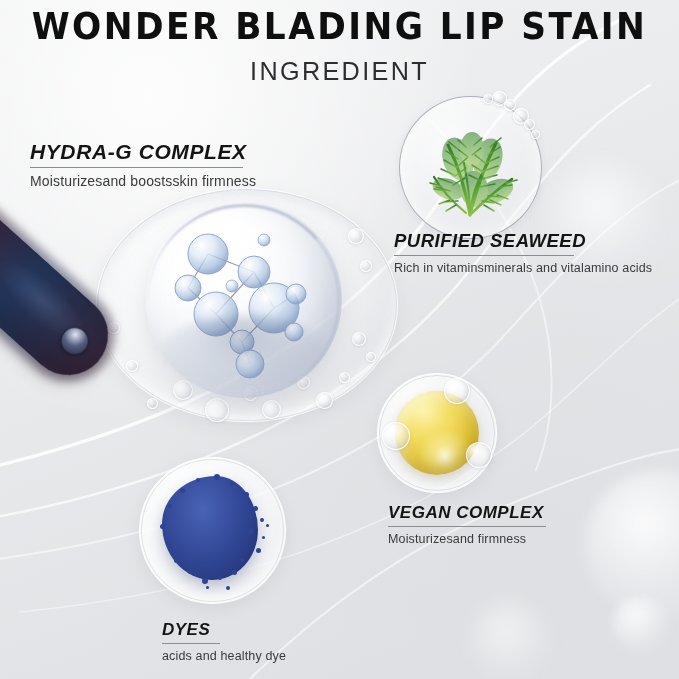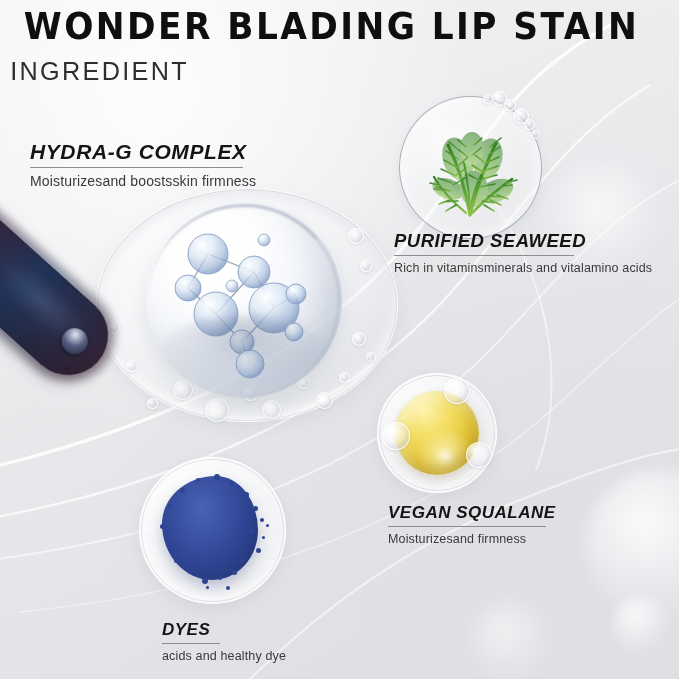--- a/index.html
+++ b/index.html
@@ -11,21 +11,21 @@
   #poster{
     position:relative;width:679px;height:679px;overflow:hidden;
     background:
       radial-gradient(circle at 22% 14%, #fdfdfd 0%, rgba(253,253,253,0) 42%),
       radial-gradient(circle at 78% 86%, #dfe0e3 0%, rgba(223,224,227,0) 55%),
       linear-gradient(160deg,#f2f3f4 0%,#e8e9eb 45%,#e3e4e7 72%,#dedfe2 100%);
   }
   .layer{position:absolute;left:0;top:0;width:679px;height:679px;pointer-events:none;}
 
   
-  .title-wrap{position:absolute;left:0;top:8px;width:679px;text-align:left;}
+  .title-wrap{position:absolute;left:0;top:8px;width:679px;text-align:center;}
   .main-title{
     font-size:37px;font-weight:bold;color:#100f0f;letter-spacing:2.6px;
     font-family:"DejaVu Sans","Liberation Sans",sans-serif;
     transform:scaleX(.93);white-space:nowrap;line-height:1.05;
   }
   .sub-title{
     margin-top:9px;font-size:26px;color:#2e2e30;letter-spacing:2.4px;font-weight:300;
     font-family:"Liberation Sans",sans-serif;transform:scaleX(.97);
   }
 
@@ -388,21 +388,21 @@
     <div class="lbl-desc">Moisturizesand boostsskin firmness</div>
   </div>
 
   <div class="label" id="lbl-seaweed">
     <div class="lbl-title">PURIFIED SEAWEED</div>
     <div class="rule"></div>
     <div class="lbl-desc">Rich in vitaminsminerals and vitalamino acids</div>
   </div>
 
   <div class="label" id="lbl-squalane">
-    <div class="lbl-title">VEGAN SQUALANE</div>
+    <div class="lbl-title">VEGAN COMPLEX</div>
     <div class="rule"></div>
     <div class="lbl-desc">Moisturizesand firmness</div>
   </div>
 
   <div class="label" id="lbl-dyes">
     <div class="lbl-title">DYES</div>
     <div class="rule"></div>
     <div class="lbl-desc">acids and healthy dye</div>
   </div>
 

